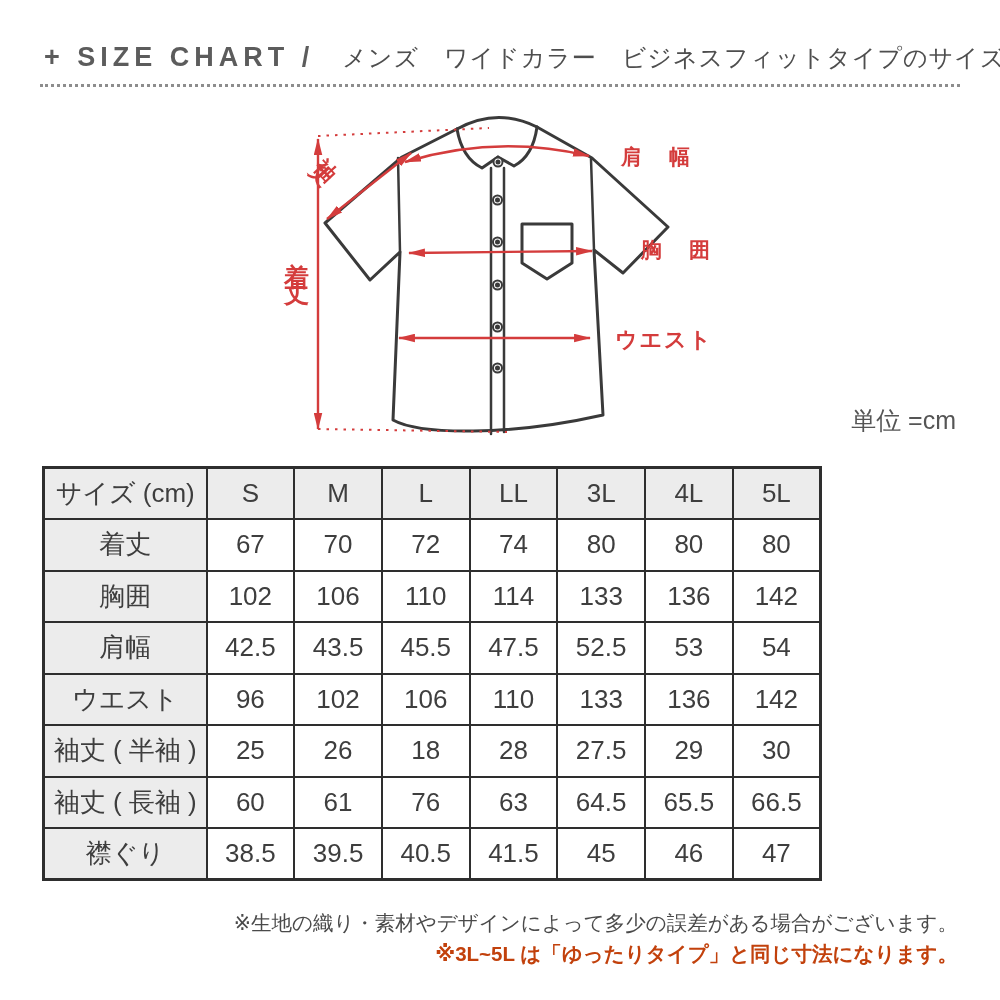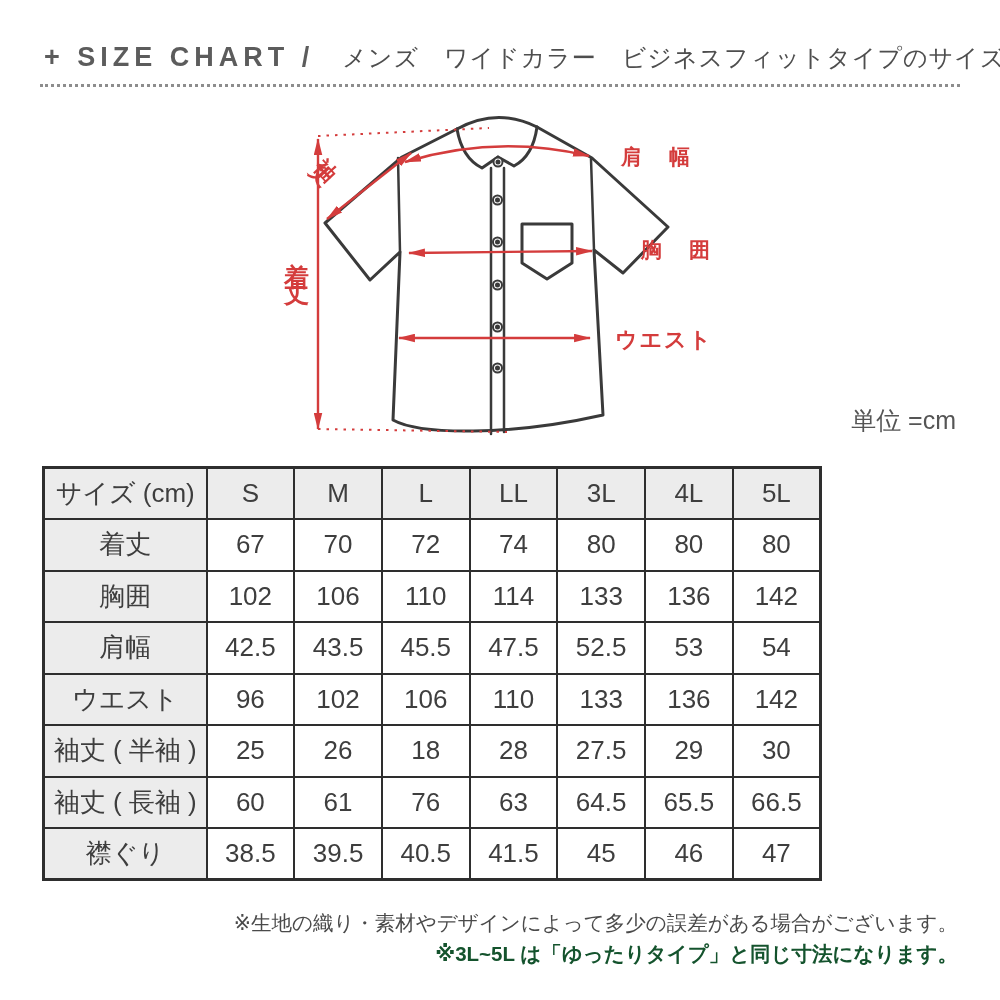--- a/index.html
+++ b/index.html
@@ -38,21 +38,21 @@
     font-size:26px; font-weight:normal; color:#3e3e3e; padding:0;
   }
   .size-table col.c-label { width:163px; }
   .size-table thead th { background:#ececec; }
   .size-table tbody th { background:#ececec; }
   .size-table tbody td { background:#ffffff; }
 
   
   .footnotes { position:absolute; right:42px; top:907px; text-align:right; line-height:1.52; }
   .footnote-1 { font-size:20.5px; color:#4a4a4a; }
-  .footnote-2 { font-size:20.5px; color:#14532d; font-weight:bold; }
+  .footnote-2 { font-size:20.5px; color:#c2410c; font-weight:bold; }
 </style>
 </head>
 <body>
 
 <div class="hdr">
   <span class="hdr-title">+ SIZE CHART /</span>
   <span class="hdr-sub">メンズ　ワイドカラー　ビジネスフィットタイプのサイズ</span>
 </div>
 <div class="dotted-rule"></div>
 

